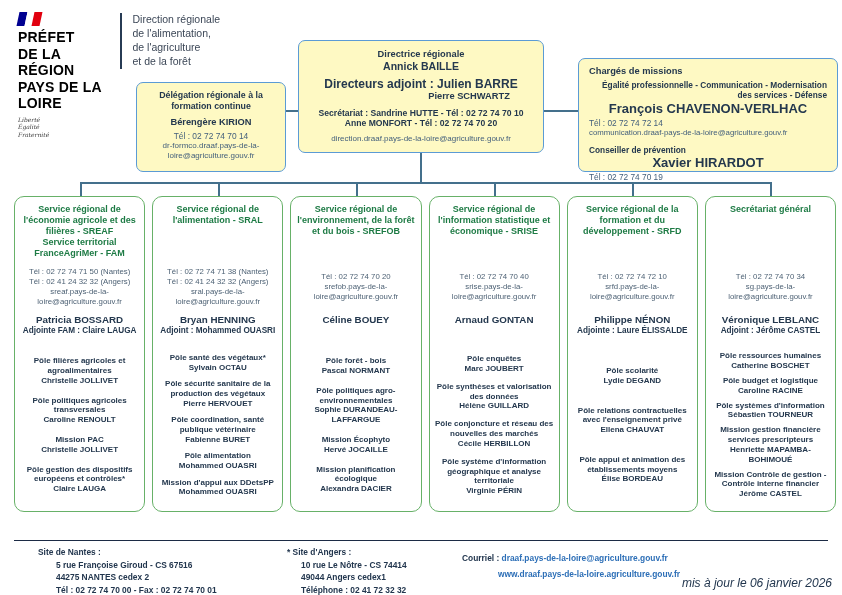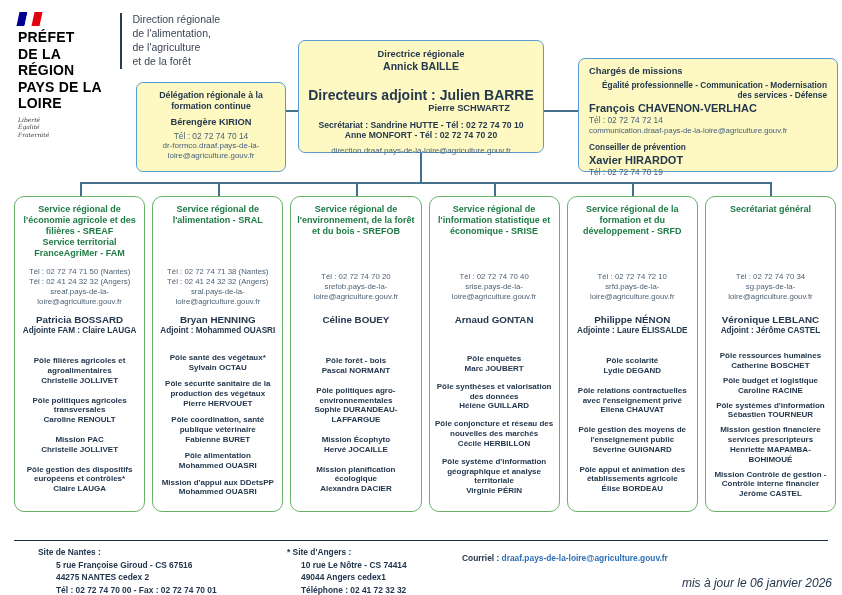--- a/index.html
+++ b/index.html
@@ -17,36 +17,36 @@
   .prefet{font-weight:bold;font-size:14px;line-height:1.18;color:#000;text-transform:uppercase;letter-spacing:.2px;}
   .motto{font-family:"DejaVu Serif",serif;font-style:italic;font-size:6px;color:#3a3a3a;margin-top:4px;line-height:1.25;}
   .brand-sep{width:1.5px;height:56px;background:#273b54;margin:1px 11px 0 10px;}
   .org-name{font-weight:normal;font-size:10.5px;line-height:1.32;color:#3c4757;padding-top:1px;}
 
   
   .bluebox{position:absolute;border:1.6px solid #5b9bd5;border-radius:7px;background:#fef9c3;box-sizing:border-box;}
   #direction-box{left:298px;top:40px;width:246px;height:113px;text-align:center;padding:8px 8px;}
   .dir-role{font-weight:bold;font-size:9.3px;}
   .dir-name{font-weight:bold;font-size:10.5px;margin-top:1px;}
-  .dir-adj{font-weight:bold;font-size:14px;margin-top:15px;}
+  .dir-adj{font-weight:bold;font-size:12px;margin-top:5px;}
   .dir-adj2{font-weight:bold;font-size:9.3px;padding-left:96px;}
   .dir-sec{font-weight:bold;font-size:8.6px;margin-top:7px;}
   .dir-sec2{font-weight:bold;font-size:8.6px;}
   .dir-email{font-size:8px;margin-top:6px;color:#44607c;}
 
   #delegation-box{left:136px;top:82px;width:150px;height:90px;text-align:center;padding:7px 6px;}
   .del-title{font-weight:bold;font-size:8.8px;line-height:1.3;}
   .del-name{font-weight:bold;font-size:9.3px;margin-top:4px;}
   .del-tel{font-size:8.4px;margin-top:4px;color:#44607c;}
   .del-email{font-size:8px;color:#44607c;line-height:1.3;}
 
   #missions-box{left:578px;top:58px;width:260px;height:114px;text-align:left;padding:7px 10px;}
   .mis-title{font-weight:bold;font-size:9.3px;}
   .mis-scope{font-weight:bold;font-size:8.3px;margin-top:4px;line-height:1.25;text-align:right;}
-  .mis-name{font-weight:bold;font-size:11px;line-height:1.3;}
+  .mis-name{font-weight:bold;font-size:13px;line-height:1.3;text-align:center;}
   .mis-tel{font-size:8.3px;color:#44607c;line-height:1.3;}
   .mis-email{font-size:7.8px;color:#44607c;line-height:1.3;}
   .mis-role2{font-weight:bold;font-size:8.3px;margin-top:6px;line-height:1.3;}
 
   
   .cline{position:absolute;background:#44708c;}
   .cline.h{height:1.5px;}
   .cline.v{width:1.5px;}
 
   
@@ -298,25 +298,21 @@
       <div class="svc-poles">
           <div class="pole">
             <div class="pole-title">Pôle scolarité</div>
             <div class="pole-name">Lydie DEGAND</div>
           </div>
           <div class="pole">
             <div class="pole-title">Pôle relations contractuelles avec l'enseignement privé</div>
             <div class="pole-name">Ellena CHAUVAT</div>
           </div>
           <div class="pole">
-            <div class="pole-title">Pôle gestion des moyens de l'enseignement public</div>
-            <div class="pole-name">Séverine GUIGNARD</div>
-          </div>
-          <div class="pole">
-            <div class="pole-title">Pôle appui et animation des établissements agricole</div>
+            <div class="pole-title">Pôle appui et animation des établissements moyens</div>
             <div class="pole-name">Élise BORDEAU</div>
           </div>
         </div>
     </section>
       <section class="svc">
       <div class="svc-titlewrap">
         <div class="svc-title">Secrétariat général</div>
 
       </div>
       <div class="svc-contacts">
@@ -369,17 +365,20 @@
       <div>10 rue Le Nôtre  -  CS 74414</div>
       <div>49044 Angers cedex1</div>
       <div>Téléphone : 02 41 72 32 32</div>
     </div>
   </div>
 
   <div class="foot-block" id="foot-links">
     <div>
       <span>Courriel : </span><a href="#" class="foot-link">draaf.pays-de-la-loire@agriculture.gouv.fr</a>
     </div>
+    <div class="second">
+      <a href="#" class="foot-link">www.draaf.pays-de-la-loire.agriculture.gouv.fr</a>
+    </div>
   </div>
 
   <div id="foot-updated">mis à jour le 06 janvier 2026</div>
 
 </div>
 
 </body></html>

